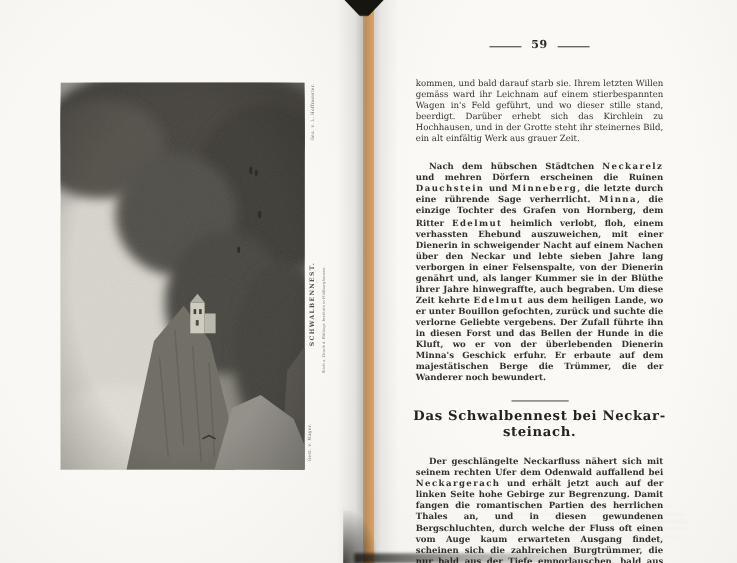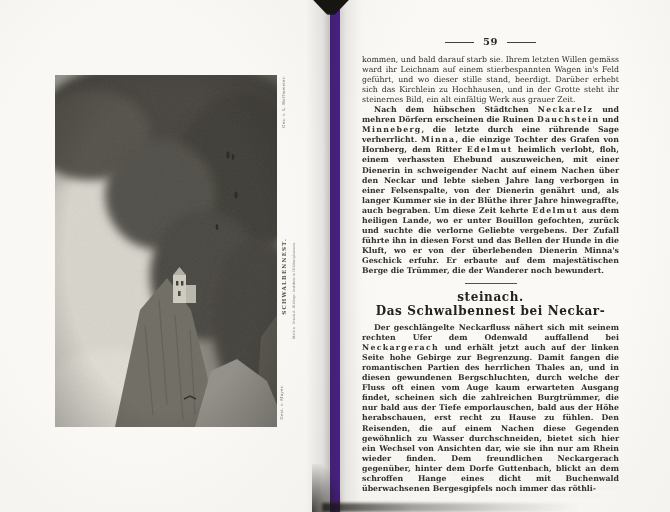--- a/index.html
+++ b/index.html
@@ -1,21 +1,21 @@
 <!DOCTYPE html>
 <html><head>
 <meta charset="utf-8">
 <style>
   html,body{margin:0;padding:0;}
   body{
     width:670px;height:512px;overflow:hidden;
     background:#e9e8e5;
     font-family:"DejaVu Serif", serif;
   }
-  .spread{position:relative;width:670px;height:512px;background:#4c1d95;}
+  .spread{position:relative;width:670px;height:512px;background:#fdba74;}
 
   
   .page{position:absolute;top:0;height:512px;}
   .page-left{
     left:0;width:330px;
     background:radial-gradient(ellipse at 42% 45%, #f9f8f5 55%, #f2f1ed 100%);
   }
   .page-right{
     left:340px;width:330px;
     background:radial-gradient(ellipse at 50% 40%, #faf9f6 55%, #f3f2ee 100%);
@@ -70,21 +70,21 @@
     display:flex;align-items:center;justify-content:center;gap:9px;
   }
   .head-rule{width:29px;height:0;border-top:1.5px solid #43413c;}
   .page-number{font-size:10px;font-weight:bold;color:#2c2b27;letter-spacing:.5px;line-height:12px;}
 
   .body-text{
     position:absolute;left:22px;top:55px;width:257px;
     font-size:7.8px;line-height:10.05px;color:#33322d;
     text-align:justify;text-justify:inter-word;
   }
-  .body-text p{margin:0;}
+  .body-text p{margin:16px;}
   .para-indent{text-indent:12px;font-weight:bold;}
   .gesperrt{letter-spacing:1.3px;}
 
   .section-divider{width:52px;height:0;border-top:1px solid #55524b;margin:7px auto 6px auto;}
   .section-heading{
     text-align:center;font-weight:bold;color:#242320;
     font-size:12px;line-height:14px;letter-spacing:.6px;
     margin:0 0 5px 0;
   }
 
@@ -185,22 +185,22 @@
       <span class="head-rule"></span>
     </div>
 
     <div class="body-text">
       <p><span>kommen, und bald darauf starb sie. Ihrem letzten Willen gemäss ward ihr Leichnam auf einem stierbespannten Wagen in's Feld geführt, und wo dieser stille stand, beerdigt. Darüber erhebt sich das Kirchlein zu Hochhausen, und in der Grotte steht ihr steinernes Bild, ein alt einfältig Werk aus grauer Zeit.</span></p>
       <p class="para-indent"><span>Nach dem hübschen Städtchen </span><span class="gesperrt">Neckarelz</span><span> und mehren Dörfern erscheinen die Ruinen </span><span class="gesperrt">Dauchstein</span><span> und </span><span class="gesperrt">Minneberg</span><span>, die letzte durch eine rührende Sage verherrlicht. </span><span class="gesperrt">Minna</span><span>, die einzige Tochter des Grafen von Hornberg, dem Ritter </span><span class="gesperrt">Edelmut</span><span> heimlich verlobt, floh, einem verhassten Ehebund auszuweichen, mit einer Dienerin in schweigender Nacht auf einem Nachen über den Neckar und lebte sieben Jahre lang verborgen in einer Felsenspalte, von der Dienerin genährt und, als langer Kummer sie in der Blüthe ihrer Jahre hinwegraffte, auch begraben. Um diese Zeit kehrte </span><span class="gesperrt">Edelmut</span><span> aus dem heiligen Lande, wo er unter Bouillon gefochten, zurück und suchte die verlorne Geliebte vergebens. Der Zufall führte ihn in diesen Forst und das Bellen der Hunde in die Kluft, wo er von der überlebenden Dienerin Minna's Geschick erfuhr. Er erbaute auf dem majestätischen Berge die Trümmer, die der Wanderer noch bewundert.</span></p>
 
       <div class="section-divider"></div>
 
       <div class="section-heading">
+        <div>Das Schwalbennest bei Neckar-</div>
         <div>steinach.</div>
-        <div>Das Schwalbennest bei Neckar-</div>
       </div>
 
       <p class="para-indent"><span>Der geschlängelte Neckarfluss nähert sich mit seinem rechten Ufer dem Odenwald auffallend bei </span><span class="gesperrt">Neckargerach</span><span> und erhält jetzt auch auf der linken Seite hohe Gebirge zur Begrenzung. Damit fangen die romantischen Partien des herrlichen Thales an, und in diesen gewundenen Bergschluchten, durch welche der Fluss oft einen vom Auge kaum erwarteten Ausgang findet, scheinen sich die zahlreichen Burgtrümmer, die nur bald aus der Tiefe emporlauschen, bald aus der Höhe herabschauen, erst recht zu Hause zu fühlen. Den Reisenden, die auf einem Nachen diese Gegenden gewöhnlich zu Wasser durchschneiden, bietet sich hier ein Wechsel von Ansichten dar, wie sie ihn nur am Rhein wieder finden. Dem freundlichen Neckargerach gegenüber, hinter dem Dorfe Guttenbach, blickt an dem schroffen Hange eines dicht mit Buchenwald überwachsenen Bergesgipfels noch immer das röthli-</span></p>
     </div>
   </div>
 
   <div class="gutter"></div>
   <div class="spine-top"></div>
   <div class="shadow-bottom"></div>
   <div class="shadow-corner"></div>

